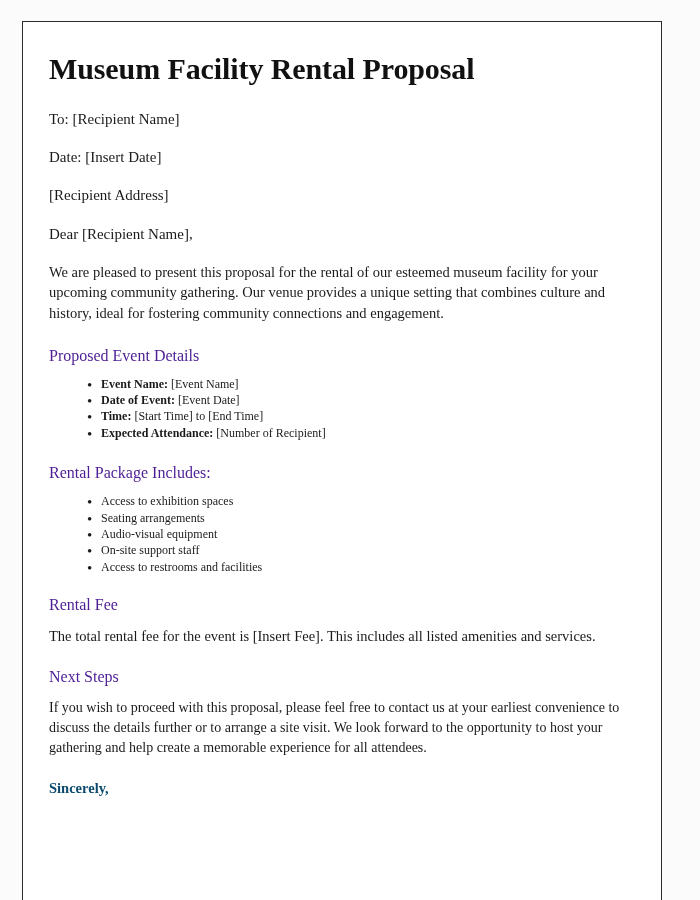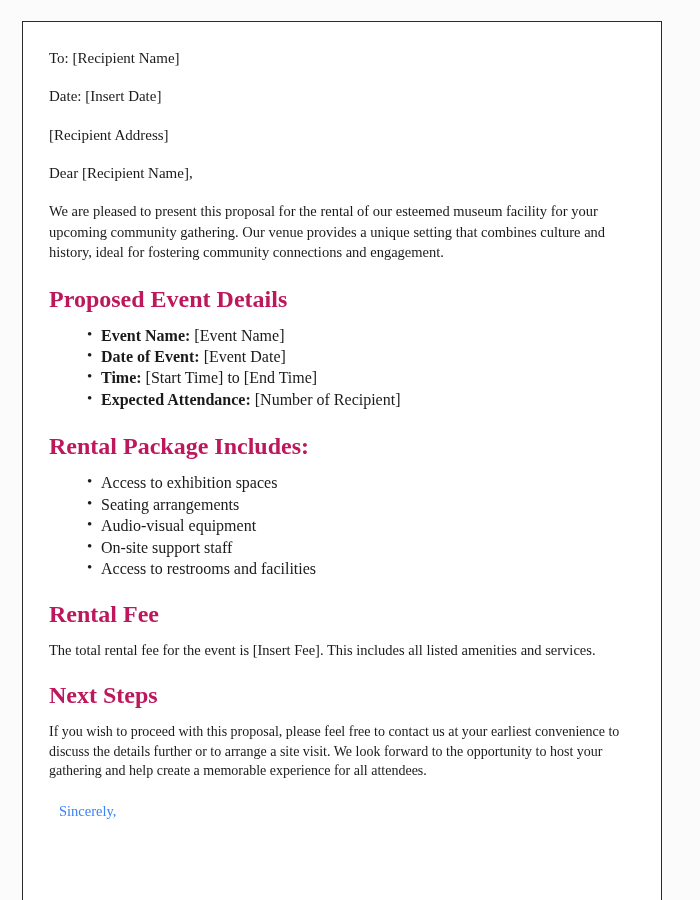--- a/index.html
+++ b/index.html
@@ -50,39 +50,39 @@
 
   .body-para {
     font-size: 14.5px;
     color: #1a1a1a;
     line-height: 1.42;
     margin: 0 0 6px 0;
     max-width: 578px;
   }
 
   .section-heading {
-    font-size: 24px;
-    font-weight: bold;
-    color: #be185d;
+    font-size: 16px;
+    font-weight: normal;
+    color: #4c1d95;
     line-height: 1.2;
     margin: 22px 0 12px 0;
   }
 
   .section-heading.tight-top {
     margin-top: 20px;
   }
 
   ul.doc-list {
     margin: 0 0 4px 0;
     padding: 0 0 0 38px;
     list-style: none;
   }
 
   ul.doc-list li {
-    font-size: 16px;
+    font-size: 12px;
     color: #1a1a1a;
     line-height: 1.28;
     position: relative;
     padding-left: 14px;
     margin: 0 0 1px 0;
   }
 
   ul.doc-list li::before {
     content: "\2022";
     position: absolute;
@@ -103,31 +103,33 @@
   .closing-para {
     font-size: 14px;
     color: #1a1a1a;
     line-height: 1.42;
     margin: 0 0 20px 0;
     max-width: 578px;
   }
 
   .sign-off {
     font-size: 14.5px;
-    color: #3b82f6;
+    color: #0c4a6e;
     line-height: 1.42;
-    margin: 10px;
+    margin: 0;
+    font-weight: bold;
   }
 </style>
 </head>
 <body>
 
 <div class="page-sheet">
   <div class="page-inner">
 
+    <h1 class="doc-title">Museum Facility Rental Proposal</h1>
 
     <p class="meta-line">To: [Recipient Name]</p>
 
     <p class="meta-line">Date: [Insert Date]</p>
 
     <p class="meta-line">[Recipient Address]</p>
 
     <p class="meta-line">Dear [Recipient Name],</p>
 
     <p class="body-para">We are pleased to present this proposal for the rental of our esteemed museum facility for your upcoming community gathering. Our venue provides a unique setting that combines culture and history, ideal for fostering community connections and engagement.</p>

